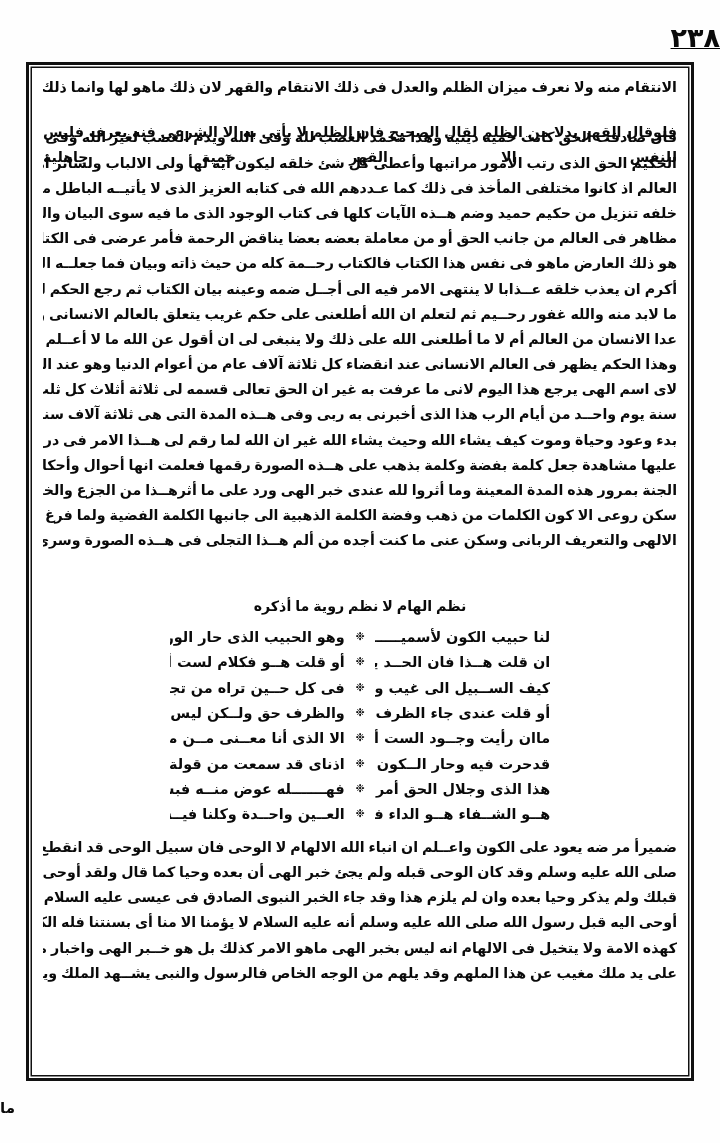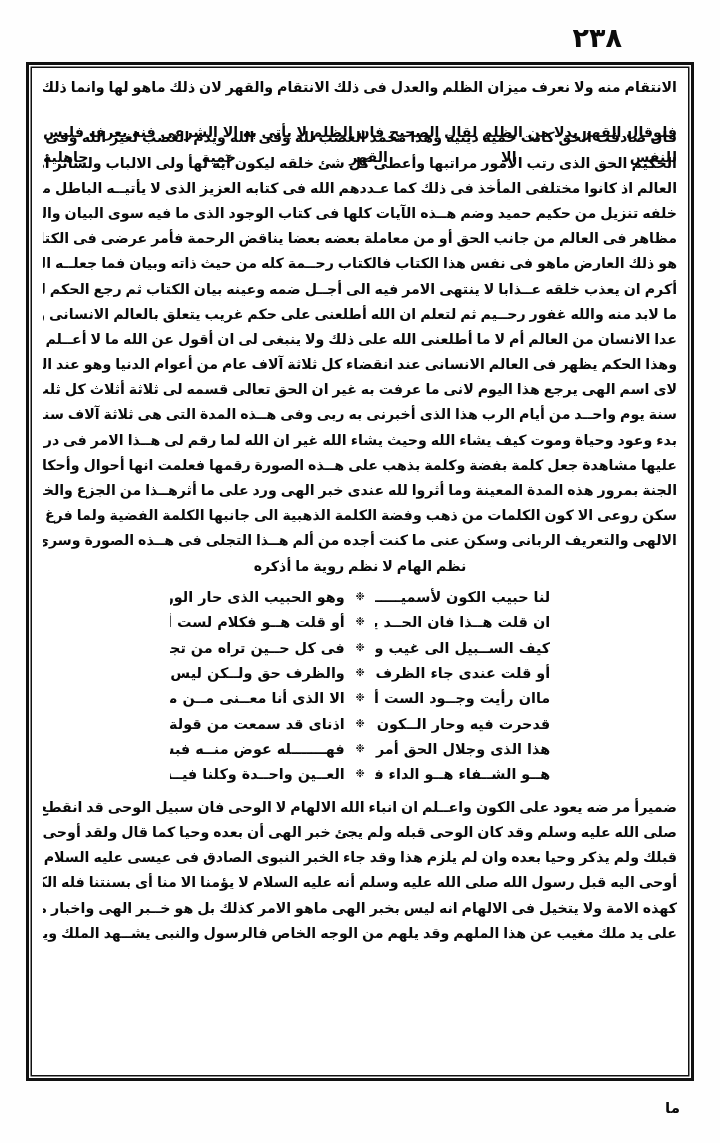--- a/index.html
+++ b/index.html
@@ -24,22 +24,22 @@
   }
 
   
   .folio-row {
     position: absolute;
     top: 24px;
     left: 2px;
     right: 0;
     height: 34px;
     direction: rtl;
-    padding-right: 98px;
     box-sizing: border-box;
+    text-decoration: underline;
   }
   .folio {
     font-family: "DejaVu Sans", sans-serif;
     font-size: 27px;
     font-weight: 700;
     letter-spacing: 1px;
     line-height: 1;
     color: #0b0b0b;
   }
 
@@ -80,21 +80,21 @@
   .jline {
     display: flex;
     flex-direction: row;
     justify-content: space-between;
     align-items: baseline;
     height: 25.2px;
     overflow: hidden;
     white-space: nowrap;
   }
   .jline > span { display: inline-block; }
-  .l-center { text-align: center; text-align-last: center; }
+  .l-center { text-align: center; text-align-last: center; margin-top: 40px; }
 
   
   .split-line {
     display: flex;
     direction: rtl;
     justify-content: flex-start;
     gap: 0;
     height: 25.2px;
     align-items: baseline;
   }
@@ -133,21 +133,21 @@
     transform: translateY(-2px);
   }
 
   
   .catchword {
     position: absolute;
     left: 0;
     right: 0;
     bottom: 26px;
     direction: rtl;
-    text-align: right;
+    text-align: left;
     font-family: "DejaVu Sans", sans-serif;
     font-size: 15px;
     font-weight: 600;
     color: #0a0a0a;
     padding-right: 40px;
   }
 
   .spacer-sm { height: 3px; }
 </style>
 </head>

